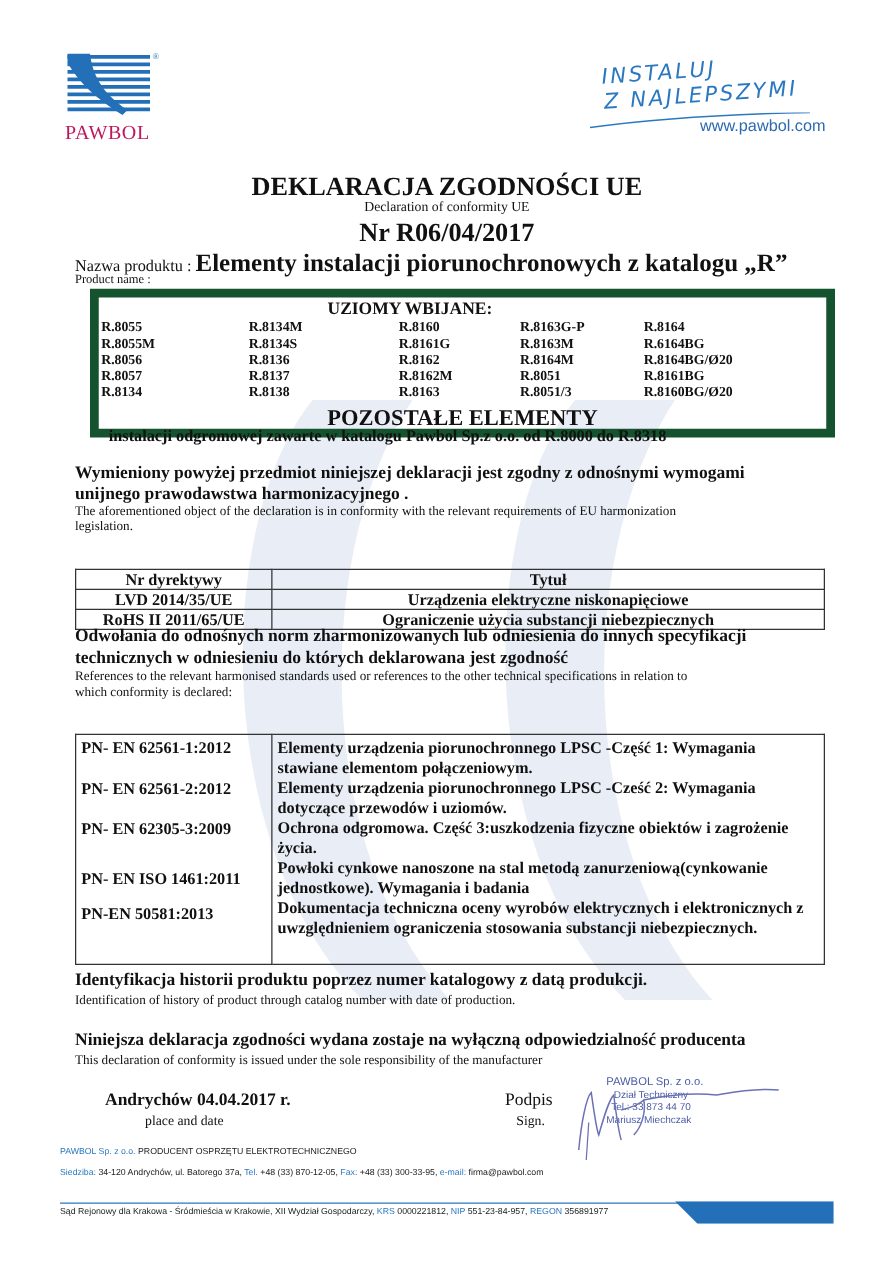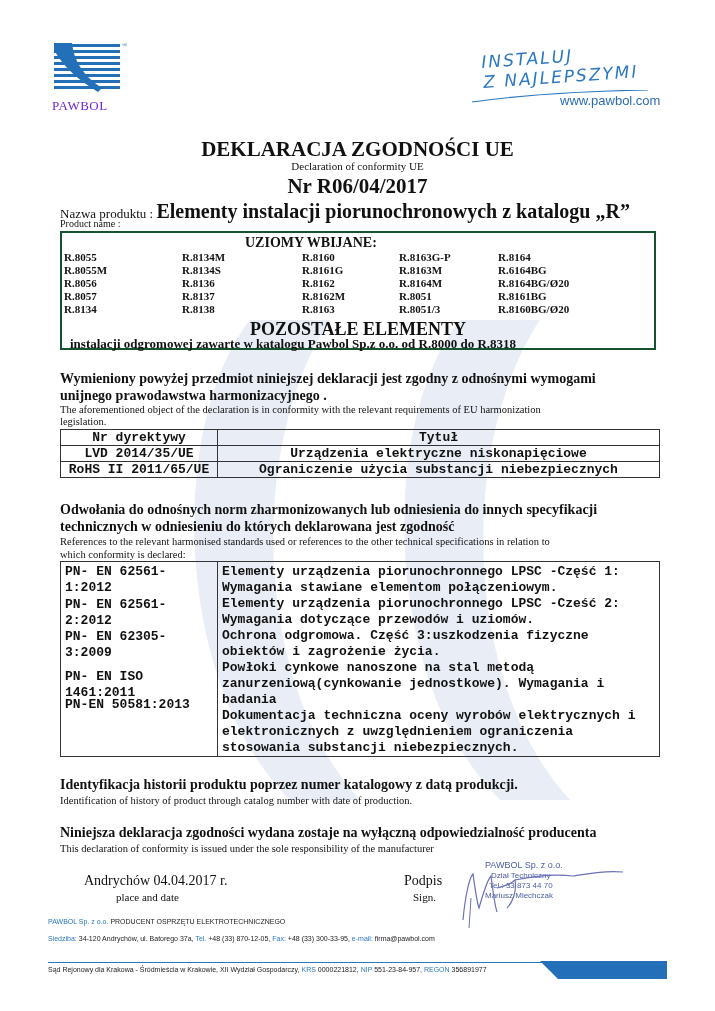--- a/index.html
+++ b/index.html
@@ -1,56 +1,56 @@
 <!DOCTYPE html>
 <html><head>
 <meta charset="utf-8">
 <style>
   html, body { margin: 0; padding: 0; background: #ffffff; }
   body { width: 715px; height: 1011px; position: relative; overflow: hidden; font-family: "Liberation Serif", serif; color: #111; }
   .abs { position: absolute; }
   .watermark { position: absolute; left: 130px; top: 300px; width: 520px; height: 520px; pointer-events: none; }
   
   .logo { left: 52px; top: 40px; width: 70px; height: 75px; }
-  .logo-text { position: absolute; left: 0; top: 58px; font-family: "Liberation Serif", serif; font-size: 13px; color: #6d28d9; letter-spacing: 0.5px; }
+  .logo-text { position: absolute; left: 0; top: 58px; font-family: "Liberation Serif", serif; font-size: 16px; color: #be185d; letter-spacing: 0.5px; }
   .reg { position: absolute; left: 70px; top: 1px; font-size: 7px; color: #2370b9; }
   
   .slogan { left: 470px; top: 40px; width: 220px; height: 75px; }
   .slogan-l1, .slogan-l2 { position: absolute; font-family: "DejaVu Sans", sans-serif; font-style: italic; color: #2b78c0; font-size: 17px; letter-spacing: 2px; transform: rotate(-4deg); transform-origin: left bottom; white-space: nowrap; }
   .slogan-l1 { left: 12px; top: 12px; }
   .slogan-l2 { left: 14px; top: 32px; }
   .slogan-url { position: absolute; left: 90px; top: 53px; font-family: "Liberation Sans", sans-serif; font-size: 13px; color: #2b6bb0; }
   
   .title { left: 0; width: 715px; top: 137px; text-align: center; font-weight: bold; font-size: 21px; }
   .subtitle { left: 0; width: 715px; top: 160px; text-align: center; font-size: 11px; }
   .docnr { left: 0; width: 715px; top: 174px; text-align: center; font-weight: bold; font-size: 21px; }
   .pname { left: 60px; top: 200px; font-size: 13px; white-space: nowrap; }
   .pname b { font-size: 20px; }
   .pname-en { left: 60px; top: 218px; font-size: 10px; }
   
-  .pbox { left: 60px; top: 231px; width: 596px; height: 119px; border: 2px solid #14532d; box-sizing: border-box; }
+  .pbox { left: 72px; top: 231px; width: 596px; height: 119px; border: 7px solid #14532d; box-sizing: border-box; }
   .pbox-h { position: absolute; left: 183px; top: 2px; font-weight: bold; font-size: 14px; }
   .pcode { position: absolute; font-weight: bold; font-size: 11px; white-space: nowrap; }
   .pbox-h2 { position: absolute; left: 0; width: 100%; top: 86px; text-align: center; font-weight: bold; font-size: 18px; }
   .pbox-h3 { position: absolute; left: 8px; top: 103px; font-weight: bold; font-size: 13px; white-space: nowrap; }
   
   .sec-pl { left: 60px; font-weight: bold; font-size: 14px; line-height: 17px; width: 600px; }
   .sec-en { left: 60px; font-size: 10.5px; line-height: 13px; width: 600px; }
-  table { border-collapse: collapse; position: absolute; font-family: Liberation Mono, monospace; }
+  table { border-collapse: collapse; position: absolute; font-family: Liberation Serif, serif; margin-top: 26px; }
   td, th { border: 1px solid #333; padding: 0 4px; font-weight: bold; font-size: 13px; }
   .t1 { left: 60px; top: 429px; width: 600px; }
   .t1 td { text-align: center; height: 15px; line-height: 15px; }
   .t2 { left: 60px; top: 561px; width: 600px; }
   .t2 th { text-align: center; height: 15px; line-height: 15px; }
   .t2 .body td { vertical-align: top; border-top: 1px solid #333; border-bottom: 1px solid #333; }
   .t2 .nrcol { width: 148px; }
   .nr-item { height: 34px; line-height: 16px; font-size: 13px; }
   .tit-item { line-height: 16px; font-size: 13px; }
   
-  .place { left: 84px; top: 873px; font-size: 14px; }
+  .place { left: 84px; top: 873px; font-size: 14px; font-weight: bold; }
   .place-en { left: 116px; top: 891px; font-size: 11px; }
   .sign { left: 404px; top: 873px; font-size: 14px; }
   .sign-en { left: 413px; top: 891px; font-size: 11px; }
   .stamp { left: 455px; top: 858px; width: 170px; height: 70px; }
   .stamp-l { position: absolute; font-family: "Liberation Sans", sans-serif; font-size: 8px; color: #4b5da6; white-space: nowrap; }
   
   .foot { left: 48px; font-family: "Liberation Sans", sans-serif; font-size: 7px; color: #222; white-space: nowrap; }
   .foot .blue { color: #2b78c0; }
   .foot-line { left: 48px; top: 962px; width: 618px; height: 1px; background: #2b78c0; }
 </style>

